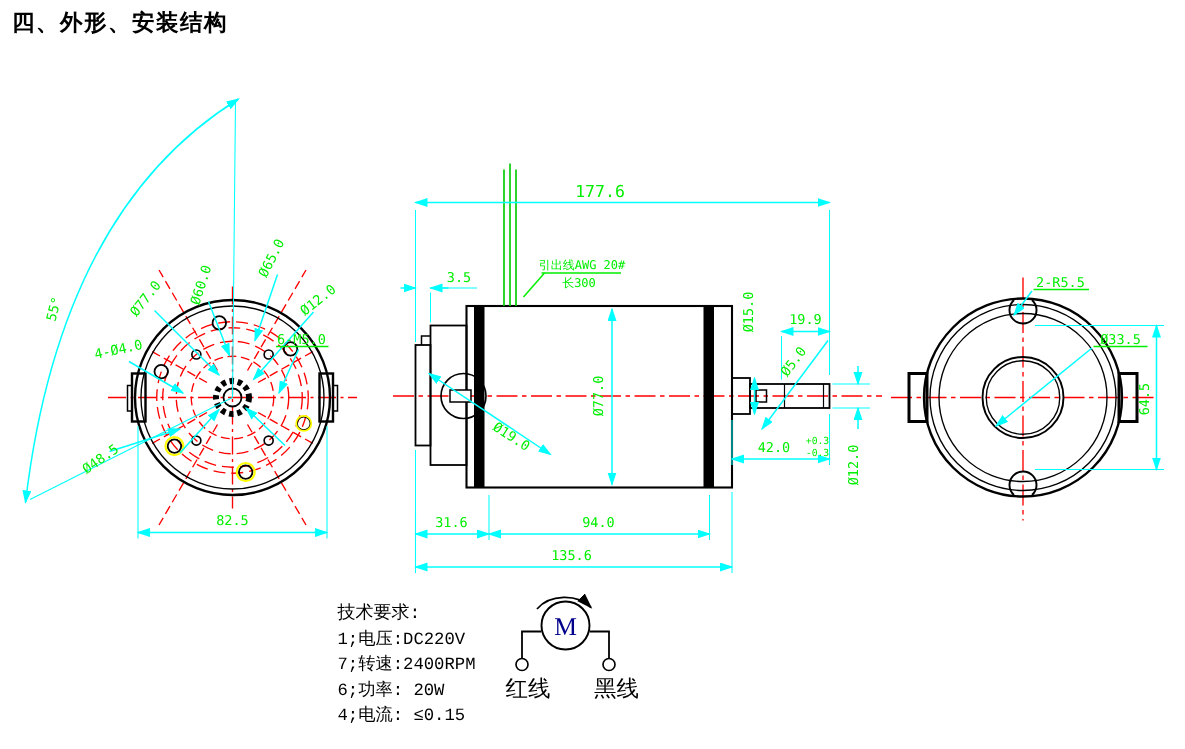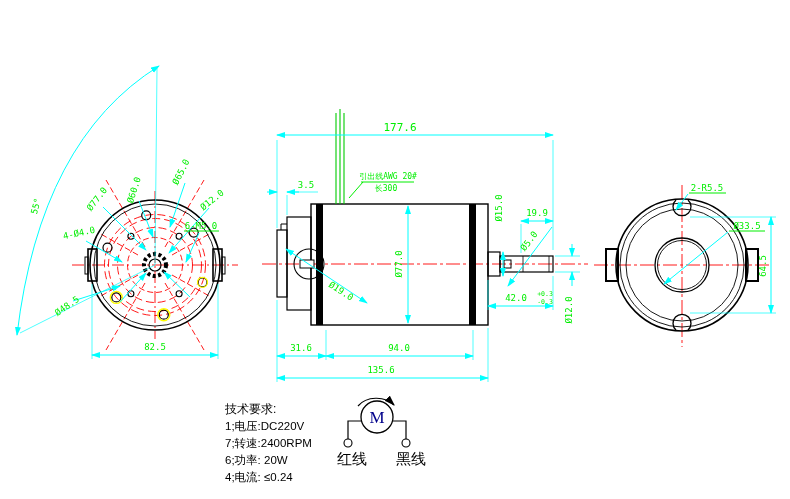--- a/index.html
+++ b/index.html
@@ -2,40 +2,41 @@
 <html><head>
 <meta charset="utf-8">
 <style>
   html,body{margin:0;padding:0;background:#ffffff;width:790px;height:499px;overflow:hidden;
     font-family:"Liberation Sans",sans-serif;}
   .canvas{position:relative;width:790px;height:499px;background:#fff;}
   .title{position:absolute;left:8px;top:6px;font-size:15px;font-weight:bold;color:#000;
     letter-spacing:1px;font-family:"Liberation Sans",sans-serif;}
   svg{position:absolute;left:0;top:0;}
   .tech{position:absolute;left:225px;top:401px;color:#000;font-size:11.5px;line-height:17px;
-    font-family:Liberation Sans, sans-serif;}
+    font-family:Liberation Mono, monospace;}
   .tech .hd{font-size:12px;}
   svg text{font-family:"DejaVu Sans Mono",monospace;}
   text.dim{fill:#00ee00;font-size:9px;}
   text.dim-lg{fill:#00ee00;font-size:11px;}
   text.tol{fill:#00ee00;font-size:6.5px;}
   text.wire-note{fill:#00ee00;font-size:8px;}
   .cy{stroke:#00ffff;stroke-width:1;fill:none;}
   .cyt{stroke:#00ffff;stroke-width:0.7;fill:none;}
   .rd{stroke:#ff0000;stroke-width:0.9;fill:none;}
   .bk{stroke:#000;fill:none;}
   .gn{stroke:#00cc00;stroke-width:1.1;fill:none;}
   .gnu{stroke:#00ee00;stroke-width:1;fill:none;}
   text.blk{font-family:"Liberation Sans",sans-serif;fill:#000;}
 </style>
 </head>
 <body>
 
 <div class="canvas">
 
+  <div class="title">四、外形、安装结构</div>
 
   <svg width="790" height="499" viewBox="0 0 790 499">
     <defs>
       <marker id="ca" markerWidth="9" markerHeight="7" refX="8" refY="3" orient="auto-start-reverse">
         <path d="M0,0 L9,3 L0,6 z" fill="#00ffff"></path>
       </marker>
       <marker id="ba" markerWidth="9" markerHeight="7" refX="8" refY="3" orient="auto-start-reverse">
         <path d="M0,0 L9,3 L0,6 z" fill="#000"></path>
       </marker>
     </defs>
@@ -242,16 +243,16 @@
       <text class="blk" x="352" y="464" text-anchor="middle" style="font-size:15px;">红线</text>
       <text class="blk" x="411" y="464" text-anchor="middle" style="font-size:15px;">黑线</text>
     </g>
   </svg>
 
   <div class="tech">
     <div class="hd">技术要求:</div>
     <div>1;电压:DC220V</div>
     <div>7;转速:2400RPM</div>
     <div>6;功率: 20W</div>
-    <div>4;电流: ≤0.24</div>
+    <div>4;电流: ≤0.15</div>
   </div>
 
 </div>
 
 </body></html>

